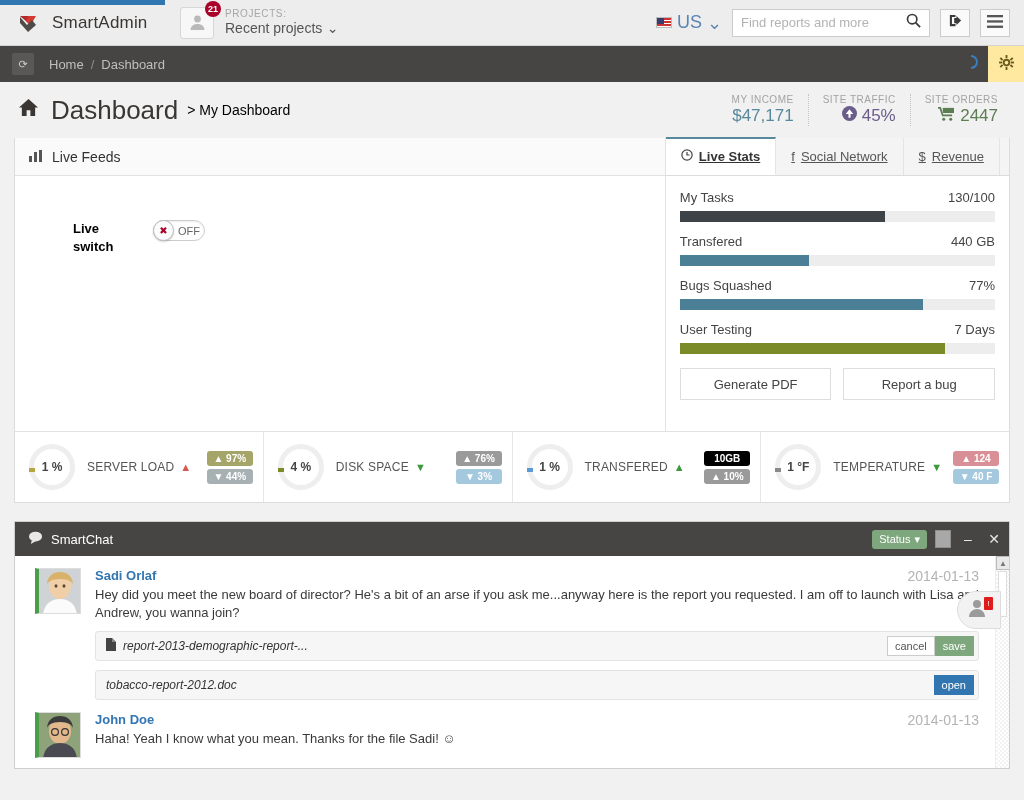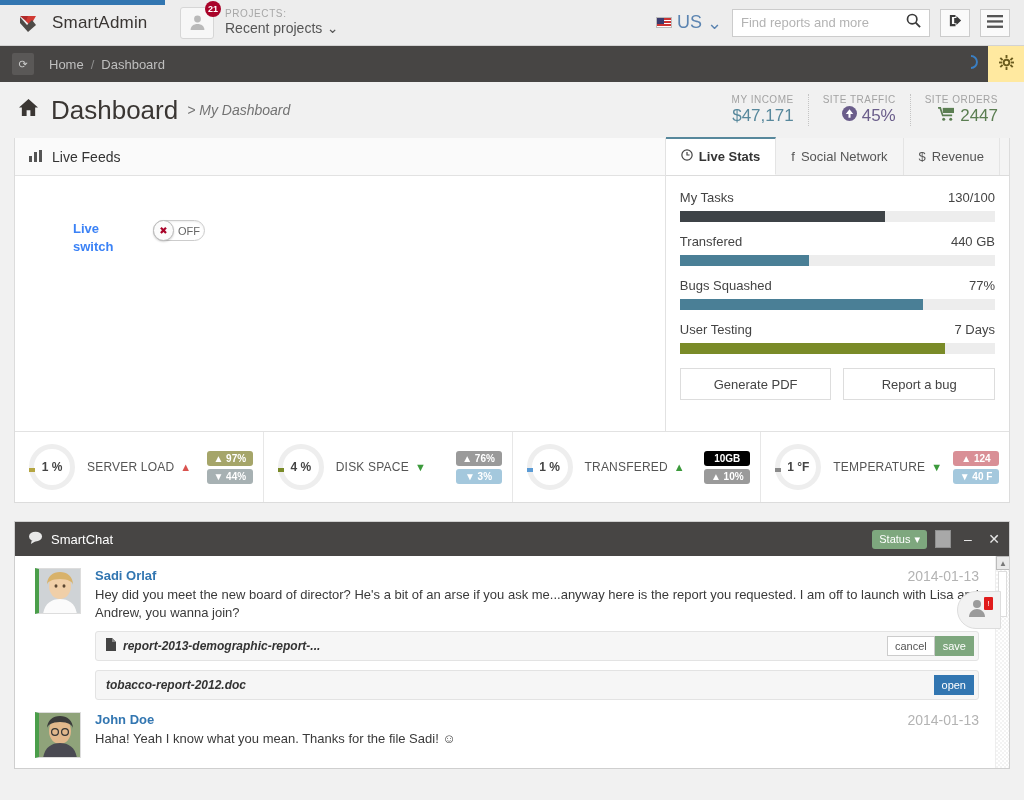--- a/index.html
+++ b/index.html
@@ -82,21 +82,21 @@
   .spinner { color: #3a7fc4; font-size: 16px; padding: 0 10px; }
   .gear-btn {
     width: 36px; height: 36px; background: #ffe9a0; color: #6b5c1e;
     display: flex; align-items: center; justify-content: center; font-size: 15px;
   }
 
   
   #titlerow { height: 56px; display: flex; align-items: center; padding: 0 26px 0 18px; }
   .home-ico { font-size: 19px; color: #3a3633; margin-right: 12px; }
   #titlerow h1 { font-size: 26px; font-weight: normal; color: #3a3633; }
-  #titlerow .sub { font-size: 14px; color: #737373; margin-left: 9px; font-style: italic; }
+  #titlerow .sub { font-size: 14px; color: #000000; margin-left: 9px; }
   #kpis { margin-left: auto; display: flex; }
   .kpi { padding: 0 14px; text-align: right; border-right: 1px dotted #c4c4c4; }
   .kpi:last-child { border-right: 0; padding-right: 0; }
   .kpi .lbl { font-size: 10px; color: #a3a3a3; letter-spacing: .5px; }
   .kpi .val { font-size: 17px; display: flex; align-items: center; gap: 5px; justify-content: flex-end; margin-top: 1px;}
   .kpi.income .val { color: #57889c; }
   .kpi.traffic .val { color: #6a5d8a; }
   .kpi.orders .val { color: #5b7e52; }
 
   
@@ -107,39 +107,39 @@
   .leftcol { width: 660px; border-right: 1px solid #e2e2e2; }
   .rightcol { width: 348px; }
 
   .wtitle {
     height: 38px; background: #fafafa; border-bottom: 1px solid #e2e2e2;
     display: flex; align-items: center; padding-left: 14px; gap: 9px;
     font-size: 14px; color: #333;
   }
   .livebody { height: 255px; padding: 44px 0 0 58px; }
   .liveswitch { display: flex; align-items: flex-start; gap: 32px; }
-  .liveswitch .lab { font-size: 13px; font-weight: bold; color: #3b82f6; line-height: 18px; width: 48px;}
+  .liveswitch .lab { font-size: 13px; font-weight: bold; color: #000000; line-height: 18px; width: 48px;}
   .toggle {
     width: 52px; height: 21px; border: 1px solid #ccc; border-radius: 11px;
     background: #fff; display: flex; align-items: center; position: relative;
     box-shadow: inset 0 1px 2px rgba(0,0,0,.07);
   }
   .toggle .knob {
     width: 21px; height: 21px; border-radius: 50%; background: #fbfbfb;
     border: 1px solid #bbb; color: #a90329; font-size: 10px;
     display: flex; align-items: center; justify-content: center; margin-left: -1px;
     box-shadow: 0 1px 2px rgba(0,0,0,.18);
   }
   .toggle .state { font-size: 11px; color: #666; margin-left: 4px; }
 
   
   .tabs { display: flex; height: 38px; background: #f4f4f4; border-bottom: 1px solid #dcdcdc; }
   .tab {
     padding: 0 15px; display: flex; align-items: center; gap: 6px;
-    font-size: 13px; color: #555; border-right: 1px solid #e4e4e4;
+    font-size: 13px; color: #555; border-right: 1px solid #e4e4e4; text-decoration: underline;
   }
   .tab.active {
     background: #fff; color: #333; font-weight: bold;
     border-top: 2px solid #57889c; margin-top: -1px; border-bottom: 1px solid #fff;
     position: relative; z-index: 2;
   }
 
   .statbody { padding: 14px 14px 10px 14px; }
   .stat { margin-bottom: 12px; }
   .stat .top { display: flex; justify-content: space-between; font-size: 13px; color: #444; margin-bottom: 6px; }
@@ -192,21 +192,21 @@
   .mbody { margin-left: 14px; flex: 1; }
   .mhead { display: flex; }
   .mname { color: #3276b1; font-size: 13px; font-weight: bold; }
   .mdate { margin-left: auto; font-size: 14px; color: #b3b3b3; }
   .mtext { font-size: 13px; color: #3a3a3a; line-height: 18px; margin-top: 2px; }
 
   .attach {
     margin-top: 9px; background: #f6f6f6; border: 1px solid #e3e3e3; border-radius: 3px;
     height: 30px; display: flex; align-items: center; padding: 0 4px 0 10px; gap: 7px;
   }
-  .attach .fname { font-size: 12px; font-style: italic; font-weight: bold; color: #333; }
+  .attach .fname { font-size: 12px; font-style: italic; font-weight: normal; color: #333; }
   .attach .abtns { margin-left: auto; display: flex; }
   .btn-cancel { background: #fff; border: 1px solid #ccc; font-size: 11px; color: #555; padding: 3px 7px; }
   .btn-save { background: #7ea77e; color: #fff; font-size: 11px; padding: 4px 8px; }
   .btn-open { background: #3276b1; color: #fff; font-size: 11px; padding: 4px 8px; }
 
   #chat-scroll { position: absolute; right: 0; top: 0; width: 14px; height: 100%;
      background: repeating-conic-gradient(#f3f3f3 0 25%, #fff 0 50%) 0 0/4px 4px; border-left: 1px solid #eee;}
   #chat-scroll .up {
     width: 14px; height: 14px; background: #e9e9e9; border: 1px solid #bbb;
     display: flex; align-items: center; justify-content: center; font-size: 8px; color: #777;

